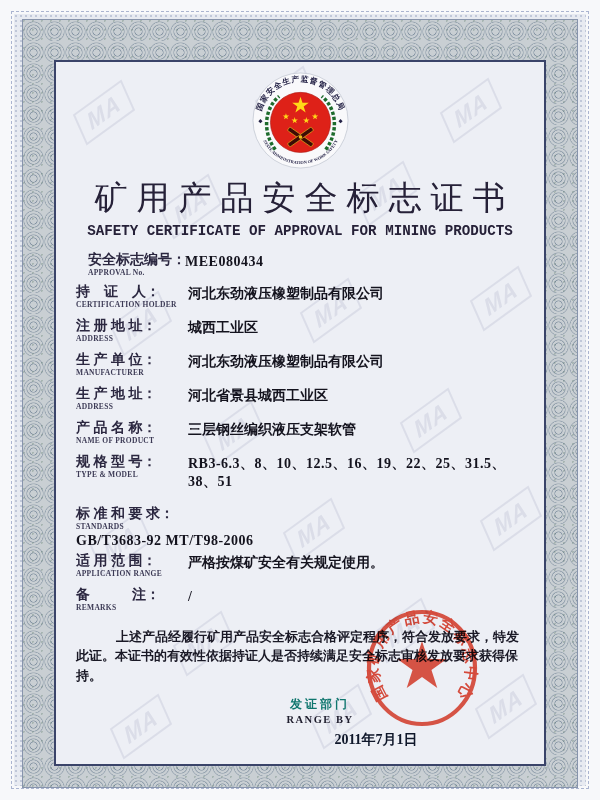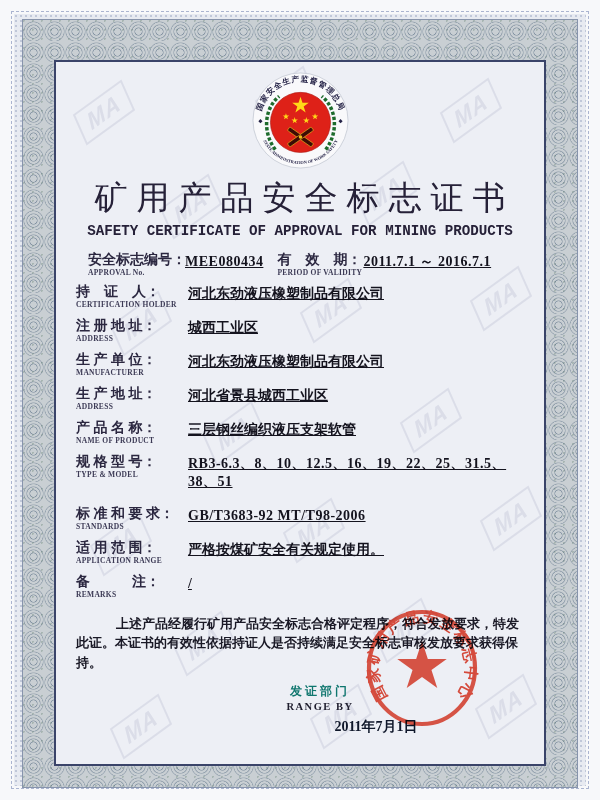--- a/index.html
+++ b/index.html
@@ -25,29 +25,29 @@
      padding:12px 22px 0;box-sizing:border-box;}
   .emblem{display:block;margin:0 auto;width:97px;height:97px;}
   h1.title{margin:7px 0 0;text-align:center;font-size:33px;font-weight:400;
      letter-spacing:9px;padding-left:9px;color:#262138;white-space:nowrap;}
   .subtitle{margin-top:2px;text-align:center;font-size:14.2px;font-weight:700;color:#262138;font-family:Liberation Mono, monospace;}
   .rows{margin-top:13px;}
   .row{display:flex;margin-bottom:3px;min-height:31px;align-items:flex-start;}
   .lab{width:112px;flex:none;}
   .cn{font-size:14px;font-weight:700;color:#2b2740;white-space:pre;line-height:1.15;}
   .en{font-size:7.5px;font-weight:700;color:#3c3a55;letter-spacing:.3px;line-height:1;margin-top:1px;white-space:nowrap;}
-  .val{flex:1;font-size:14px;font-weight:600;color:#14131e;line-height:1.3;padding-top:1px;text-decoration:underline;}
+  .val{flex:1;font-size:14px;font-weight:600;color:#14131e;line-height:1.3;padding-top:1px;}
   .num{letter-spacing:.5px;}
   .first{display:flex;margin-left:12px;margin-bottom:7px;}
   .pair{display:flex;}
   .pair .lab{width:97px;}
   .pair.validity{margin-left:14px;}
   .pair.validity .lab{width:86px;}
   .pair .val{flex:none;}
-  .gap{margin-top:15px;}
+  .gap{margin-top:15px;flex-direction:column;}
   .statement{margin-top:9px;font-size:13px;font-weight:600;line-height:1.5;
      text-indent:40px;color:#1a1926;}
   .issued{margin-top:11px;text-align:center;transform:translateX(20px);}
   .issued-cn{font-size:12px;font-weight:700;letter-spacing:3px;color:#0f766e;}
   .issued-en{font-size:10.5px;font-weight:700;letter-spacing:1.5px;color:#1f1e2e;margin-top:1px;}
   .date{margin-top:6px;text-align:center;transform:translateX(76px);
      font-size:14px;font-weight:600;color:#0f172a;}
   .seal{position:absolute;left:362px;top:604px;width:120px;height:128px;
      mix-blend-mode:multiply;opacity:.9;}
 </style>
@@ -120,27 +120,20 @@
     <div class="rows">
 
       <div class="first">
         <div class="pair">
           <div class="lab">
             <div class="cn">安全标志编号：</div>
             <div class="en">APPROVAL No.</div>
           </div>
           <div class="val num">MEE080434</div>
         </div>
-        <div class="pair validity">
-          <div class="lab">
-            <div class="cn">有　效　期：</div>
-            <div class="en">PERIOD OF VALIDITY</div>
-          </div>
-          <div class="val num">2011.7.1 ～ 2016.7.1</div>
-        </div>
       </div>
 
       <div class="row">
         <div class="lab">
           <div class="cn">持　证　人：</div>
           <div class="en">CERTIFICATION HOLDER</div>
         </div>
         <div class="val">河北东劲液压橡塑制品有限公司</div>
       </div>
 

